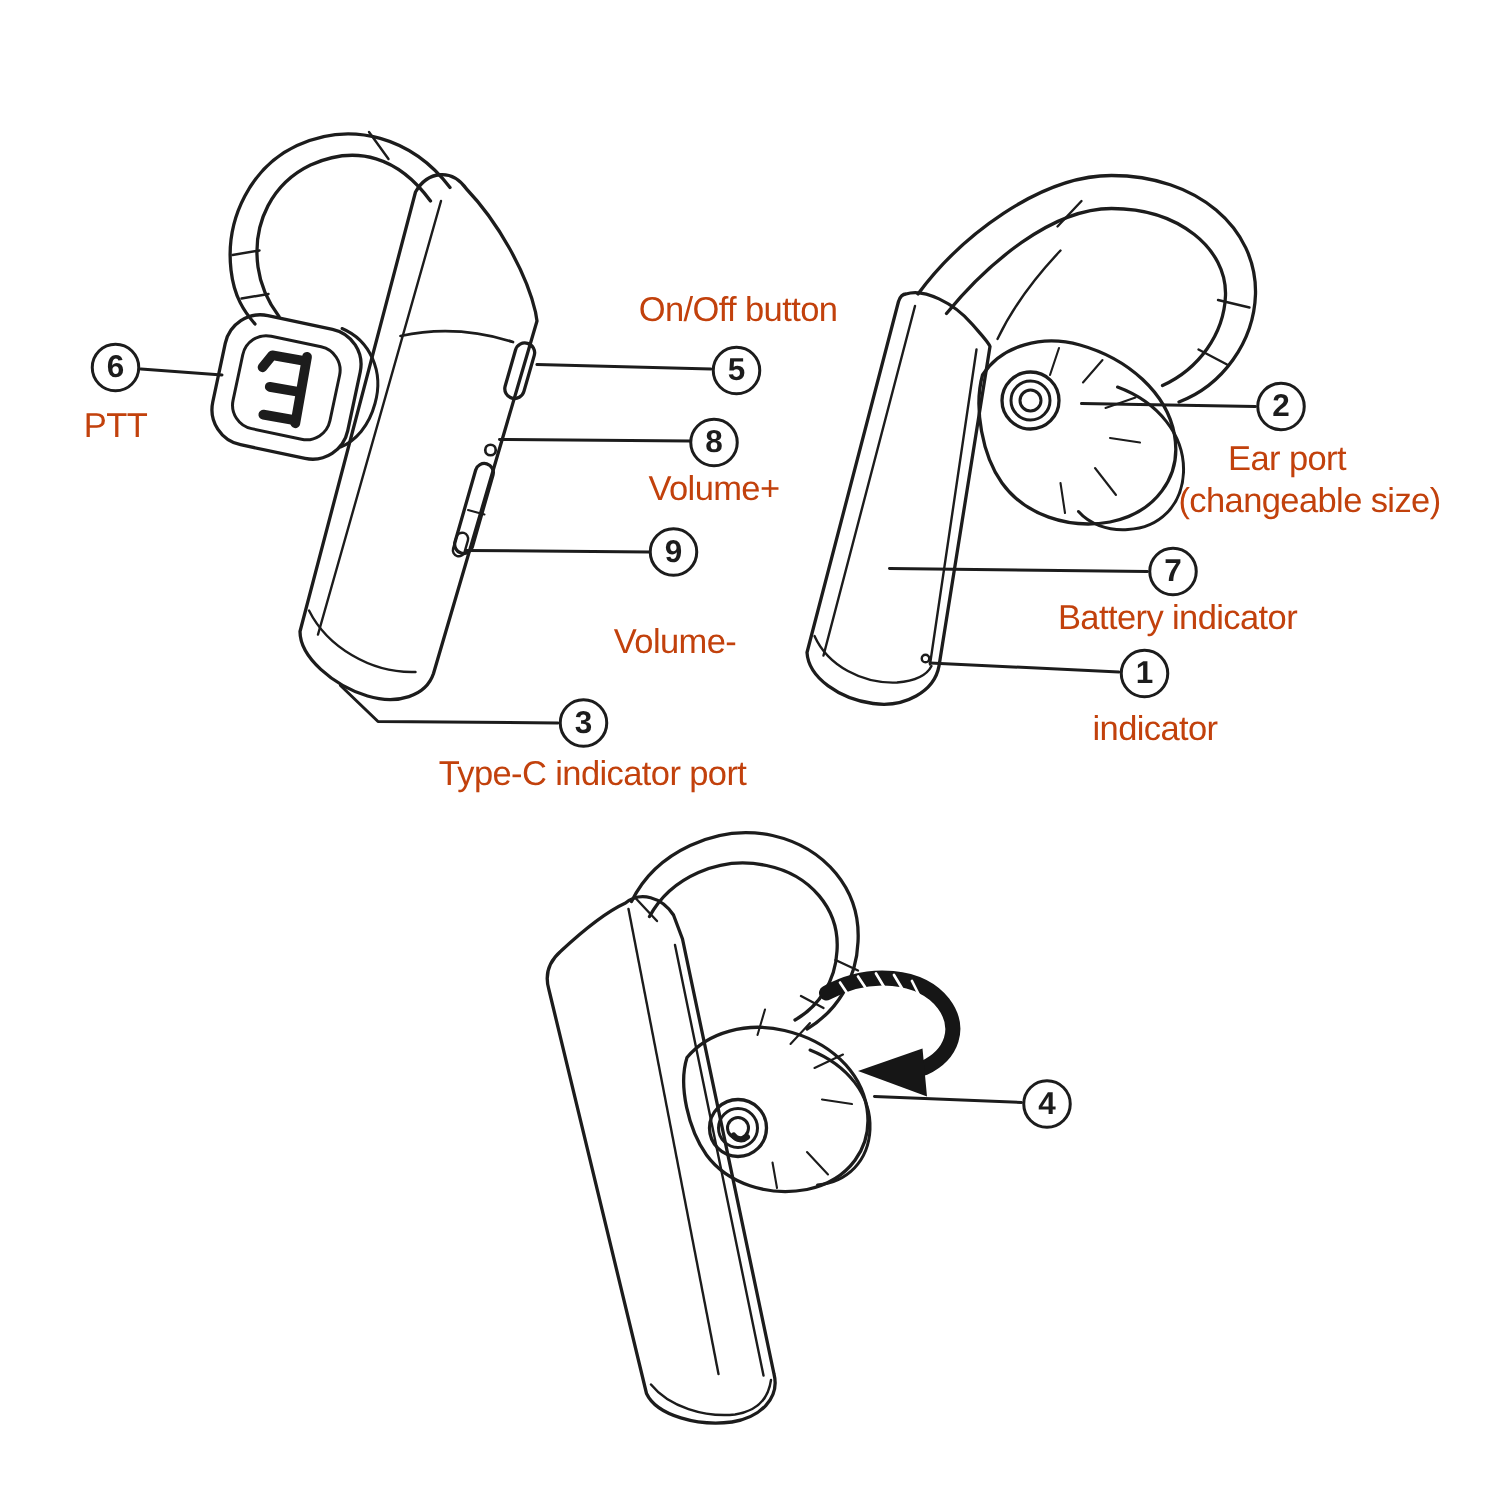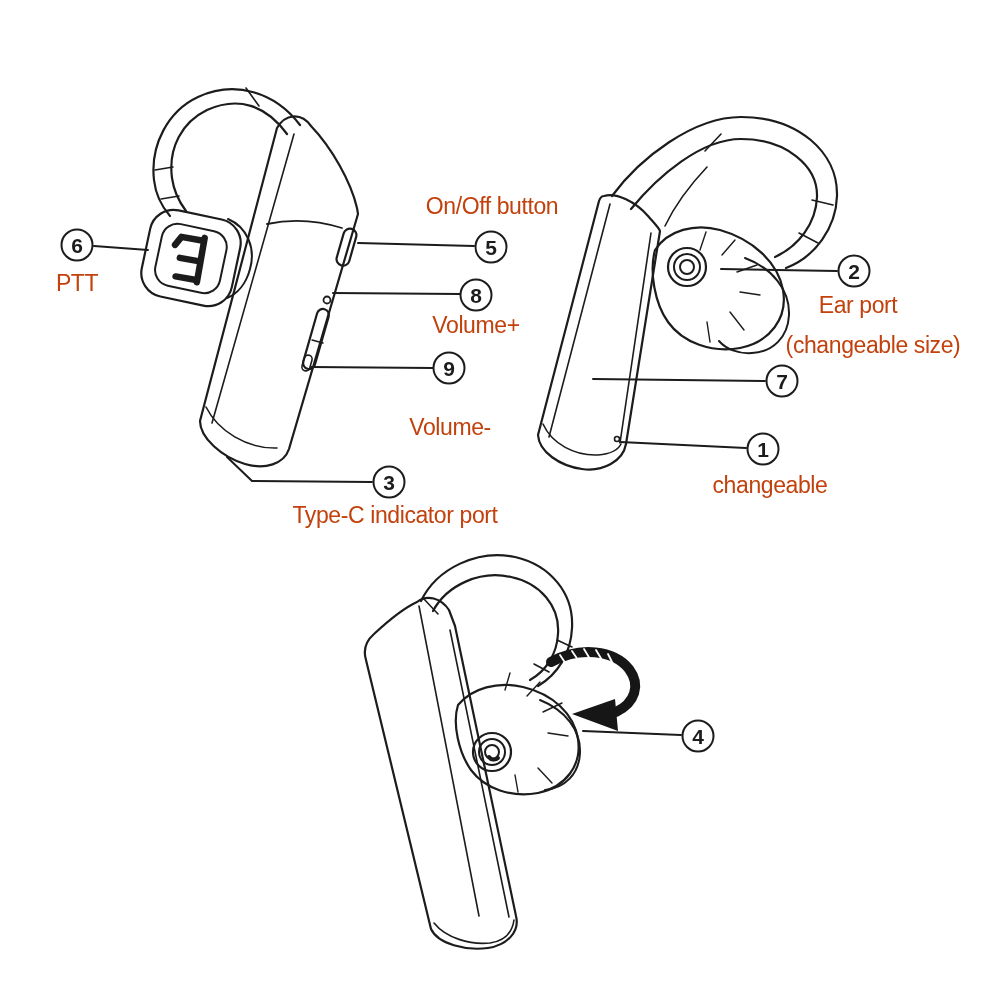--- a/index.html
+++ b/index.html
@@ -21,21 +21,21 @@
   
   .b6{left:77px;top:245px}   .b5{left:491px;top:247px}
   .b8{left:476px;top:295px}  .b9{left:449px;top:368px}
   .b3{left:389px;top:482px}  .b2{left:854px;top:271px}
   .b7{left:782px;top:381px}  .b1{left:763px;top:449px}
   .b4{left:698px;top:736px}
   
   .l-ptt{left:77px;top:270px}        .l-onoff{left:492px;top:193px}
   .l-volp{left:476px;top:312px}      .l-volm{left:450px;top:414px}
   .l-typec{left:395px;top:502px}     .l-earcaps{left:858px;top:292px}
-  .l-changeable{left:873px;top:332px}.l-battery{left:785px;top:398px}
+  .l-changeable{left:873px;top:320px}.l-battery{left:785px;top:398px}
   .l-mic{left:770px;top:472px}       .l-earhook{left:708px;top:760px}
 </style>
 </head>
 <body>
 
 <div class="stage">
 
   <svg width="1000" height="1000" viewBox="0 0 1000 1000" fill="none" stroke="#1c1c1c" stroke-width="2.2" stroke-linecap="round" stroke-linejoin="round">
 
     <g>
@@ -174,14 +174,15 @@
   <div class="badge b1">1</div>
   <div class="badge b4">4</div>
 
   <div class="lbl l-ptt">PTT</div>
   <div class="lbl l-onoff">On/Off button</div>
   <div class="lbl l-volp">Volume+</div>
   <div class="lbl l-volm">Volume-</div>
   <div class="lbl l-typec">Type-C indicator port</div>
   <div class="lbl l-earcaps">Ear port</div>
   <div class="lbl l-changeable">(changeable size)</div>
-  <div class="lbl l-mic">changeable</div>
+  <div class="lbl l-battery">Battery indicator</div>
+  <div class="lbl l-mic">indicator</div>
 </div>
 
 </body></html>

